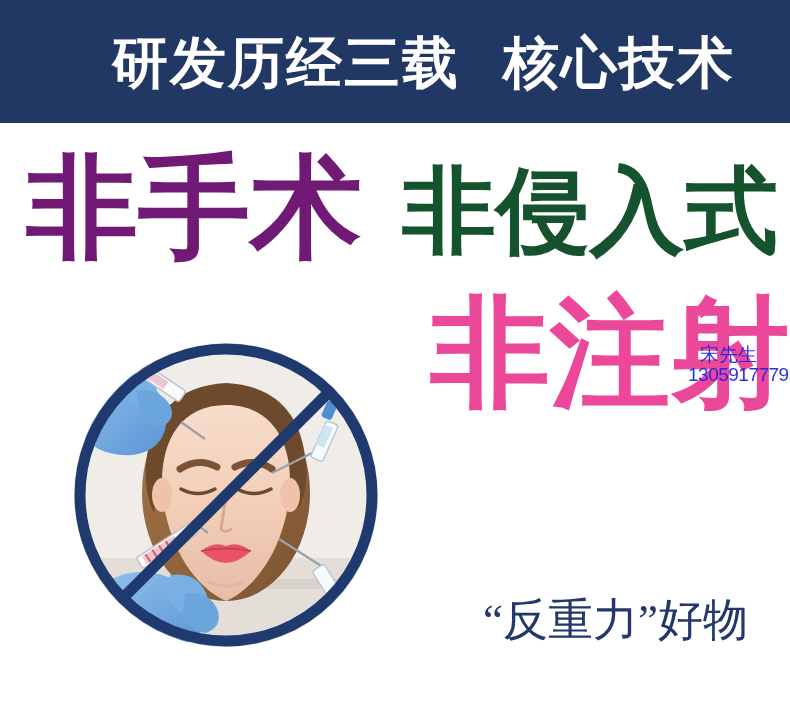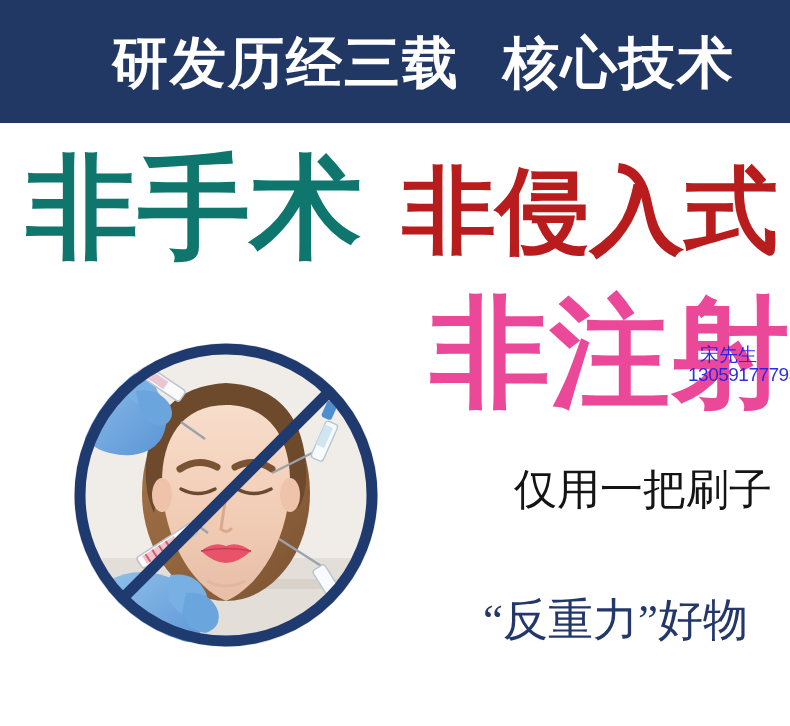--- a/index.html
+++ b/index.html
@@ -43,32 +43,32 @@
     text-align: right;
   }
 
   
   .headline-1 {
     position: absolute;
     left: 26px;
     top: 152px;
     font-size: 112px;
     font-weight: bold;
-    color: #0f766e;
+    color: #701a75;
     line-height: 1;
     letter-spacing: 0px;
     white-space: nowrap;
   }
   .headline-2 {
     position: absolute;
     left: 402px;
     top: 164px;
     font-size: 94px;
     font-weight: bold;
-    color: #b91c1c;
+    color: #14532d;
     line-height: 1;
     white-space: nowrap;
   }
   .headline-3 {
     position: absolute;
     left: 430px;
     top: 292px;
     font-size: 120px;
     font-weight: bold;
     color: #ec4899;
@@ -253,18 +253,17 @@
       </svg>
     </div>
 
     <svg class="no-sign" viewBox="0 0 304 304">
       <circle cx="152" cy="152" r="146" fill="none" stroke="#1F3A6E" stroke-width="11"></circle>
       <line x1="255" y1="49" x2="49" y2="255" stroke="#1F3A6E" stroke-width="11" stroke-linecap="butt"></line>
     </svg>
   </div>
 
   <div class="subcopy">
-    <div class="sub-line">仅用一把刷子</div>
   </div>
 
   <div class="tagline">“反重力”好物</div>
 
 </div>
 
 </body></html>

